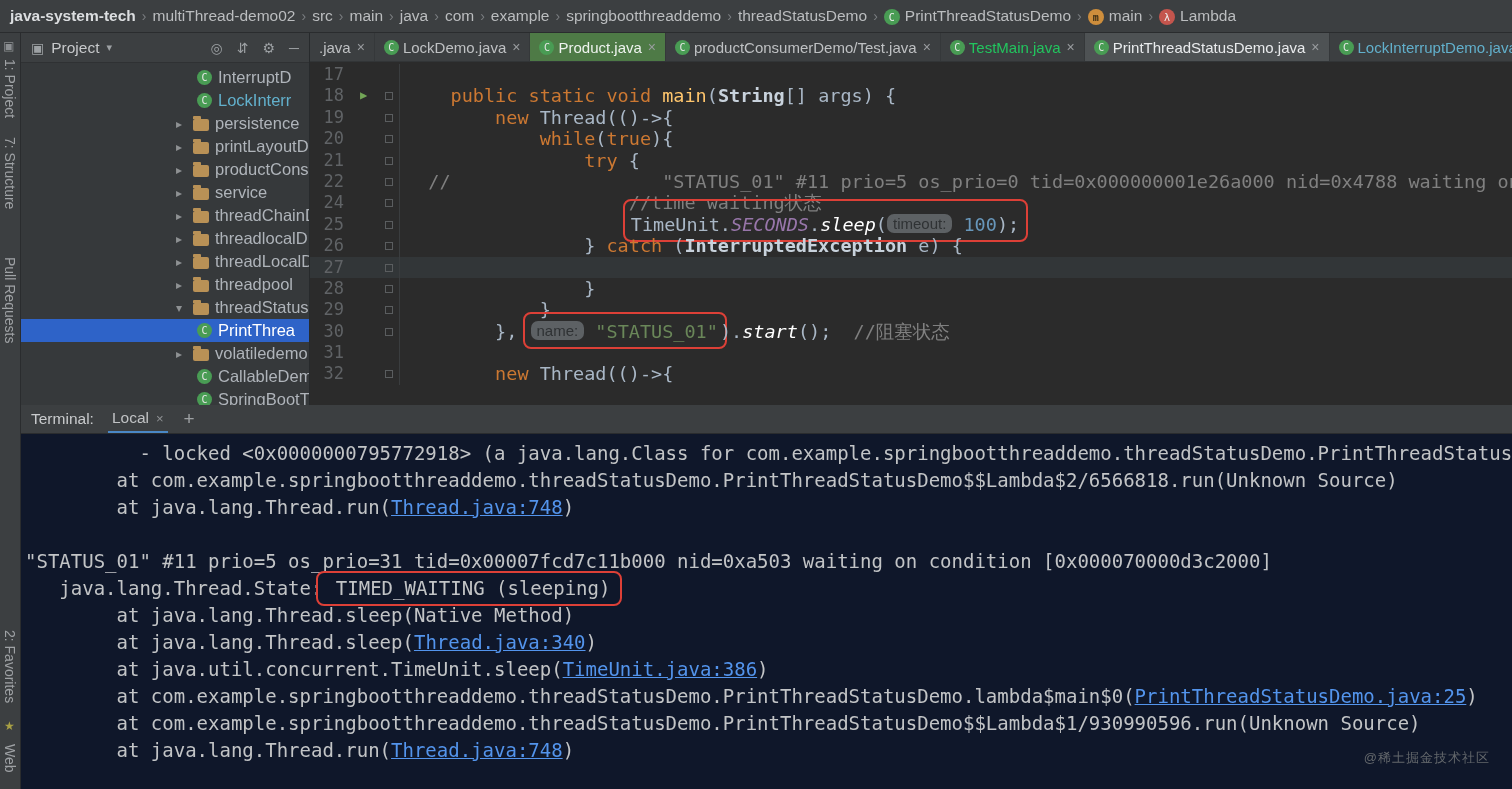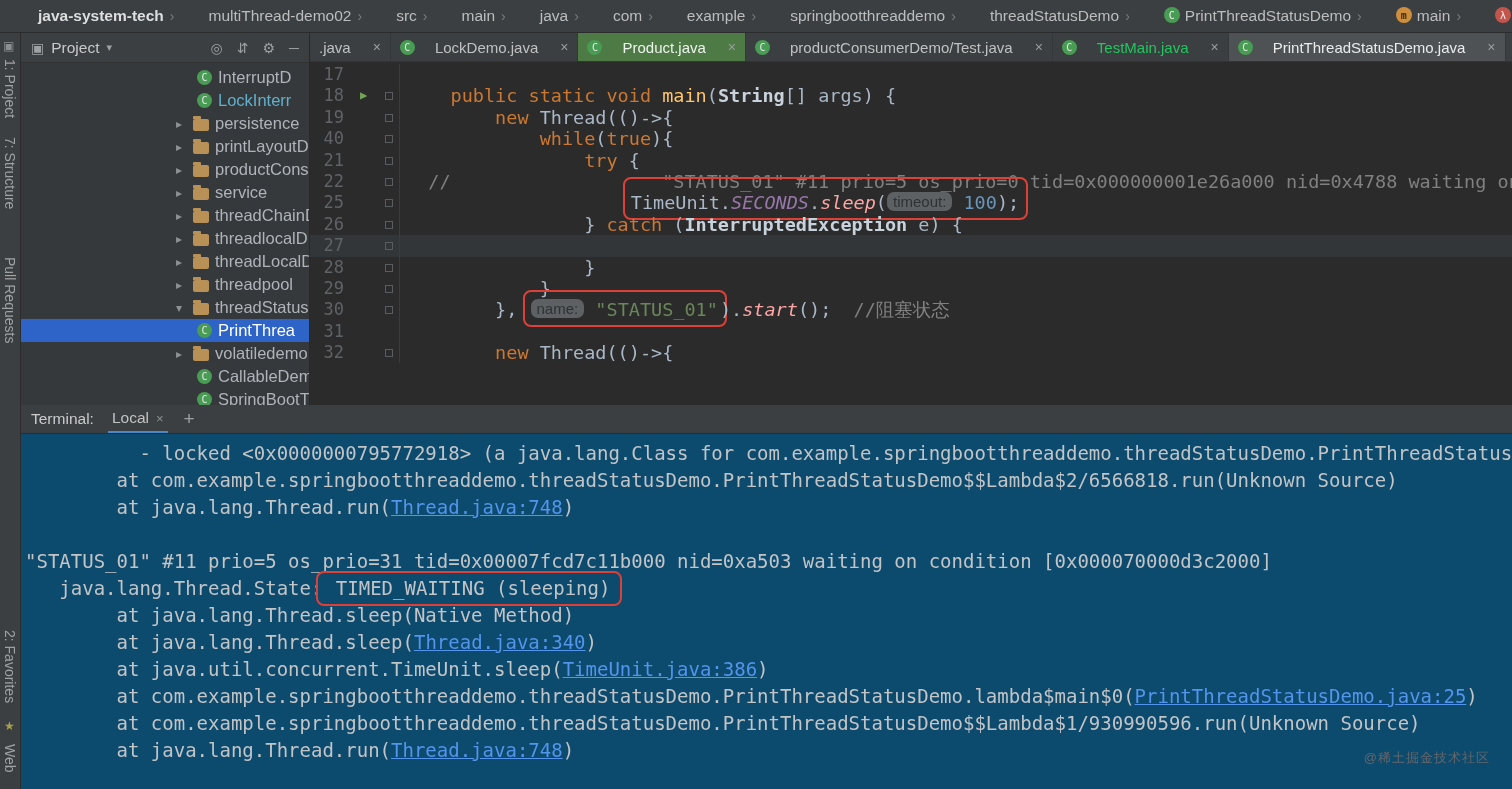--- a/index.html
+++ b/index.html
@@ -2,21 +2,21 @@
 <html><head>
 <meta charset="utf-8">
 <style>
   * { margin:0; padding:0; box-sizing:border-box; }
   html,body { width:1512px; height:789px; overflow:hidden; }
   body { background:#2b2b2b; font-family:"Liberation Sans", sans-serif; color:#bbbdbf; position:relative; }
 
   
   .breadcrumbs { position:absolute; left:0; top:0; width:1512px; height:33px; background:#3c3f41;
     border-bottom:1px solid #2a2c2e; display:flex; align-items:center; padding:0 10px; font-size:15.5px; }
-  .crumb { display:inline-flex; align-items:flex-start; gap:5px; white-space:nowrap;margin-left:28px; }
+  .crumb { display:inline-flex; align-items:flex-end; gap:5px; white-space:nowrap; }
   .crumb.bold { color:#dcdee0; font-weight:bold; }
   .crumb-sep { color:#7a7d80; margin:0 6px; font-size:14px; }
   .ico-circle { width:16px; height:16px; border-radius:50%; display:inline-flex; align-items:center;
     justify-content:center; font-size:10px; color:#eee; flex:none; font-family:"DejaVu Sans Mono",monospace; }
   .ico-class  { background:#499C54; }
   .ico-method { background:#CE8E3C; color:#3a2d16; font-weight:bold; }
   .ico-lambda { background:#C4554D; }
 
   
   .left-strip { position:absolute; left:0; top:33px; width:21px; height:756px; background:#3c3f41;
@@ -39,21 +39,21 @@
   .tree-row.selected { background:#2e63c8; color:#fff; }
   .chev { color:#8e9193; font-size:12px; width:11px; flex:none; }
   .folder-ic { width:16px; height:12px; background:#b99156; border-radius:2px; position:relative; flex:none; margin-top:2px;}
   .folder-ic::before { content:''; position:absolute; top:-3px; left:0; width:8px; height:3px; background:#b99156; border-radius:1px 1px 0 0; }
   .class-ic { width:15px; height:15px; border-radius:50%; background:#499C54; color:#e6e6e6; font-size:10px;
     display:inline-flex; align-items:center; justify-content:center; flex:none; font-family:"DejaVu Sans Mono",monospace;}
 
   
   .tabbar { position:absolute; left:310px; top:33px; width:1202px; height:29px; background:#3c3f41;
     display:flex; align-items:stretch; overflow:hidden; border-bottom:1px solid #323537; }
-  .tab { display:flex; align-items:center; gap:20px; padding:0 9px; font-size:15px; color:#bfc1c3;
+  .tab { display:flex; align-items:center; gap:4px; padding:0 9px; font-size:15px; color:#bfc1c3;
     border-right:1px solid #35383a; white-space:nowrap; }
   .tab.active { background:#4e5254; color:#e9ebed; }
   .tab.tab-green { background:#4e7a46; color:#eef3ee; }
   .tab-close { color:#9a9da0; font-size:14px; margin-left:2px; }
 
   
   .editor { position:absolute; left:310px; top:62px; width:1202px; height:343px; background:#2b2b2b;
     overflow:hidden; font-family:"DejaVu Sans Mono",monospace; font-size:18.5px; line-height:21.4px; padding-top:2px; }
   .ed-row { display:flex; height:21.4px; white-space:pre; }
   .ed-row.caret-line { background:#323638; }
@@ -61,30 +61,30 @@
   .gut { width:50px; flex:none; position:relative; border-right:1px solid #3a3d3f; }
   .run { position:absolute; left:10px; top:2px; color:#73a657; font-size:12px; line-height:17px; cursor:pointer; }
   .sq { position:absolute; right:6px; top:7px; width:8px; height:8px; border:1px solid #5a5d5f; }
   .code { padding-left:6px; white-space:pre; }
   .s-kw  { color:#cc7832; }
   .s-pl  { color:#a9b7c6; }
   .s-cm  { color:#808080; }
   .s-str { color:#6a8759; }
   .s-num { color:#6897bb; }
   .s-fld { color:#9876aa; font-style:italic;margin-top:20px; }
-  .s-mth { color:#fca5a5; font-style:italic; }
+  .s-mth { color:#ffffff; font-style:italic; }
   .s-fn  { color:#ffc66d; }
   .s-cls { color:#c8d2dc; font-weight:bold; }
   .s-hint { background:#5d6164; color:#2f3234; border-radius:7px; padding:1px 6px; font-size:15px;
     font-family:"Liberation Sans",sans-serif; position:relative; top:-2px; }
   .rbox { border:2.5px solid #dd4037; border-radius:8px; padding:7px 7px 5px 6px; margin:-7px -7px -5px -6px; }
   .rbox-tall { padding-top:13px; margin-top:-13px; }
 
   
-  .terminal { position:absolute; left:21px; top:405px; width:1491px; height:384px; background:#0c4a6e; }
+  .terminal { position:absolute; left:21px; top:405px; width:1491px; height:384px; background:#0f172a; }
   .term-header { height:29px; background:#3c3f41; border-bottom:1px solid #2a2c2e; display:flex;
     align-items:center; gap:14px; padding:0 10px; font-size:15.5px; }
   .term-title { color:#c9cbcd; }
   .term-tab { display:flex; align-items:center; gap:7px; height:100%; padding:0 4px;
     border-bottom:2px solid #4a88c7; color:#c0c2c4; }
   .term-tab-close { color:#8f9295; font-size:13px; }
   .term-plus { color:#9da0a3; font-size:19px; margin-left:2px; }
   .term-body { font-family:"DejaVu Sans Mono",monospace; font-size:19px; line-height:27px; color:#c2c4c6;
     padding:6px 0 0 4px; white-space:pre; overflow:hidden; height:354px; }
   .t-row { height:27px; }
@@ -278,23 +278,24 @@
     <div class="tab">
       <span class="class-ic">C</span>
       <span class="tab-label" style="color: rgb(98, 176, 204);">LockInterruptDemo.java</span>
     </div>
   </div>
 
 <div class="editor" id="editor">
     <div class="ed-row"><span class="ln">17</span><span class="gut"></span><span class="code"></span></div>
     <div class="ed-row"><span class="ln">18</span><span class="gut"><span class="run">▶</span><span class="sq"></span></span><span class="code"><span class="s-kw">    public static void </span><span class="s-fn">main</span><span class="s-pl">(</span><span class="s-cls">String</span><span class="s-pl">[] args) {</span></span></div>
     <div class="ed-row"><span class="ln">19</span><span class="gut"><span class="sq"></span></span><span class="code"><span class="s-kw">        new </span><span class="s-pl">Thread(()-&gt;{</span></span></div>
-    <div class="ed-row"><span class="ln">40</span><span class="gut"><span class="sq"></span></span><span class="code"><span class="s-pl">            </span><span class="s-kw">while</span><span class="s-pl">(</span><span class="s-kw">true</span><span class="s-pl">){</span></span></div>
+    <div class="ed-row"><span class="ln">20</span><span class="gut"><span class="sq"></span></span><span class="code"><span class="s-pl">            </span><span class="s-kw">while</span><span class="s-pl">(</span><span class="s-kw">true</span><span class="s-pl">){</span></span></div>
     <div class="ed-row"><span class="ln">21</span><span class="gut"><span class="sq"></span></span><span class="code"><span class="s-pl">                </span><span class="s-kw">try </span><span class="s-pl">{</span></span></div>
     <div class="ed-row"><span class="ln">22</span><span class="gut"><span class="sq"></span></span><span class="code"><span class="s-cm">  //                   "STATUS_01" #11 prio=5 os_prio=0 tid=0x000000001e26a000 nid=0x4788 waiting on condition</span></span></div>
+    <div class="ed-row"><span class="ln">24</span><span class="gut"><span class="sq"></span></span><span class="code"><span class="s-cm">                    //time waiting状态</span></span></div>
     <div class="ed-row"><span class="ln">25</span><span class="gut"><span class="sq"></span></span><span class="code"><span class="s-pl">                    </span><span class="rbox rbox-tall"><span class="s-pl">TimeUnit.</span><span class="s-fld">SECONDS</span><span class="s-pl">.</span><span class="s-mth">sleep</span><span class="s-pl">(</span><span class="s-hint">timeout:</span><span class="s-num"> 100</span><span class="s-pl">);</span></span></span></div>
     <div class="ed-row"><span class="ln">26</span><span class="gut"><span class="sq"></span></span><span class="code"><span class="s-pl">                } </span><span class="s-kw">catch </span><span class="s-pl">(</span><span class="s-cls">InterruptedException</span><span class="s-pl"> e) {</span></span></div>
     <div class="ed-row caret-line"><span class="ln">27</span><span class="gut"><span class="sq"></span></span></div>
     <div class="ed-row"><span class="ln">28</span><span class="gut"><span class="sq"></span></span><span class="code"><span class="s-pl">                }</span></span></div>
     <div class="ed-row"><span class="ln">29</span><span class="gut"><span class="sq"></span></span><span class="code"><span class="s-pl">            }</span></span></div>
     <div class="ed-row"><span class="ln">30</span><span class="gut"><span class="sq"></span></span><span class="code"><span class="s-pl">        }, </span><span class="rbox"><span class="s-hint">name:</span><span class="s-str"> "STATUS_01"</span></span><span class="s-pl">).</span><span class="s-mth">start</span><span class="s-pl">();  </span><span class="s-cm">//阻塞状态</span></span></div>
     <div class="ed-row"><span class="ln">31</span><span class="gut"></span><span class="code"></span></div>
     <div class="ed-row"><span class="ln">32</span><span class="gut"><span class="sq"></span></span><span class="code"><span class="s-kw">        new </span><span class="s-pl">Thread(()-&gt;{</span></span></div>
   </div>
 

